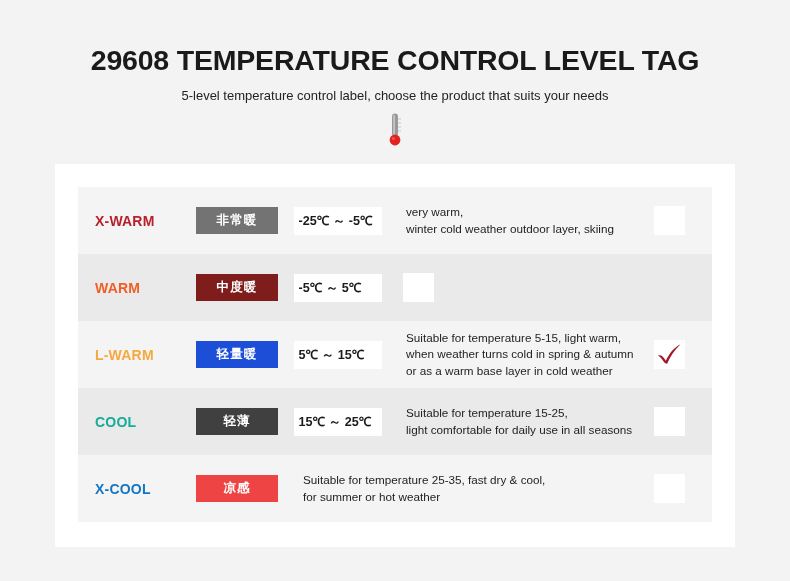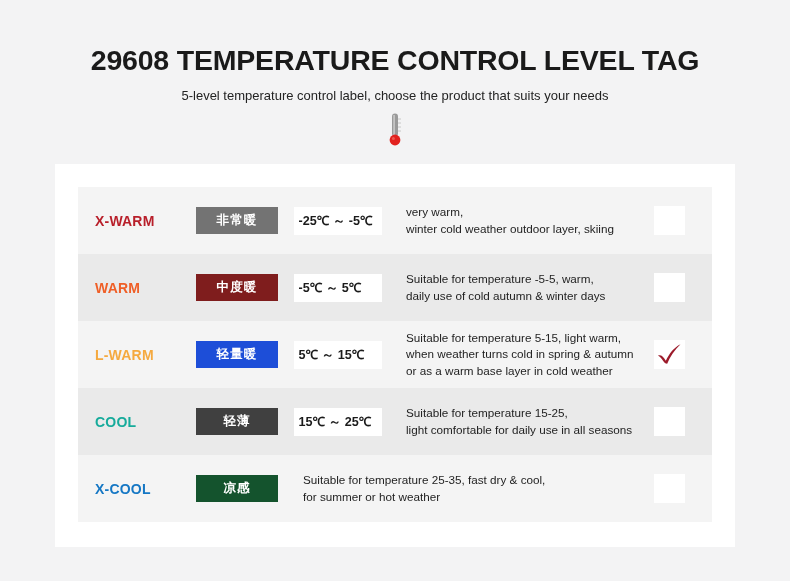--- a/index.html
+++ b/index.html
@@ -196,24 +196,20 @@
       </div>
 
       <div class="row even">
         <div class="cell-level" style="color:#ef5f27">WARM</div>
         <div class="cell-badge">
           <div class="badge" style="background:#7f1d1d">中度暖</div>
         </div>
         <div class="cell-range">
           <div class="range-box">-5℃ ～ 5℃</div>
         </div>
-        <div class="cell-desc">
-          <div>Suitable for temperature -5-5, warm,</div>
-          <div>daily use of cold autumn &amp; winter days</div>
-        </div>
         <div class="cell-check">
           <div class="checkbox"></div>
         </div>
       </div>
 
       <div class="row odd">
         <div class="cell-level" style="color:#f5a93f">L-WARM</div>
         <div class="cell-badge">
           <div class="badge" style="background:#1d4ed8">轻量暖</div>
         </div>
@@ -247,21 +243,21 @@
           <div>light  comfortable for daily use in all seasons</div>
         </div>
         <div class="cell-check">
           <div class="checkbox"></div>
         </div>
       </div>
 
       <div class="row odd">
         <div class="cell-level" style="color:#1577c4">X-COOL</div>
         <div class="cell-badge">
-          <div class="badge" style="background:#14532d">凉感</div>
+          <div class="badge" style="background:#ef4444">凉感</div>
         </div>
         <div class="cell-desc">
           <div>Suitable for temperature 25-35, fast dry &amp; cool,</div>
           <div>for summer or hot weather</div>
         </div>
         <div class="cell-check">
           <div class="checkbox"></div>
         </div>
       </div>
 

